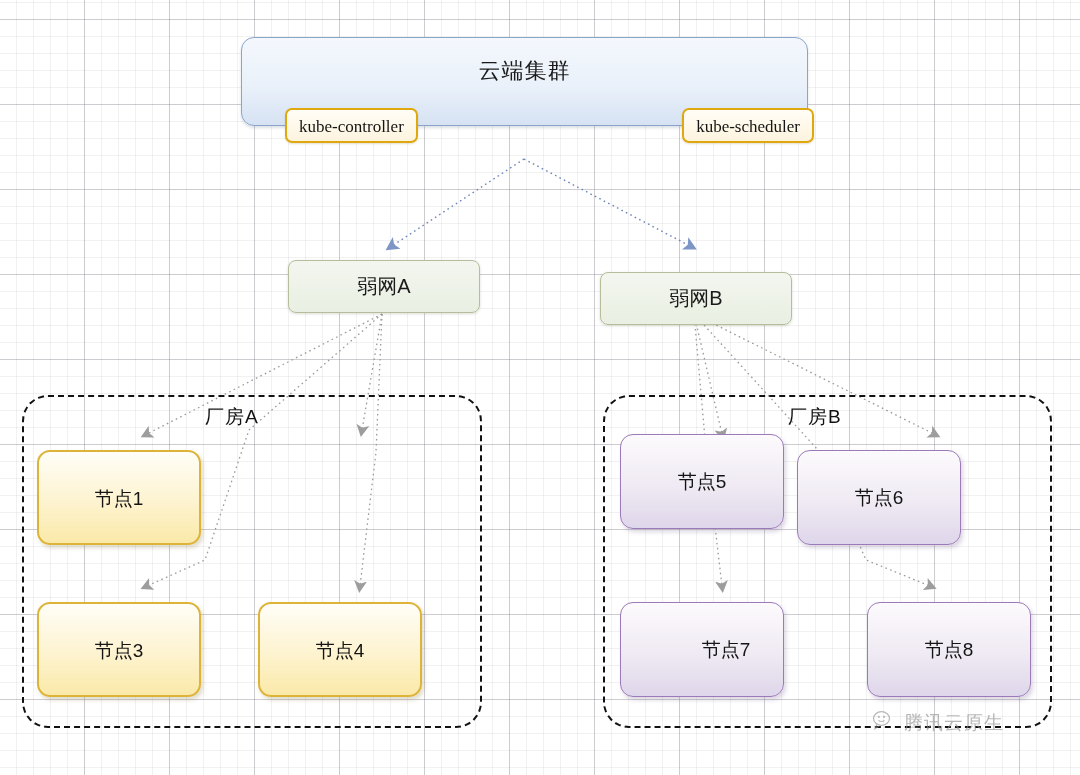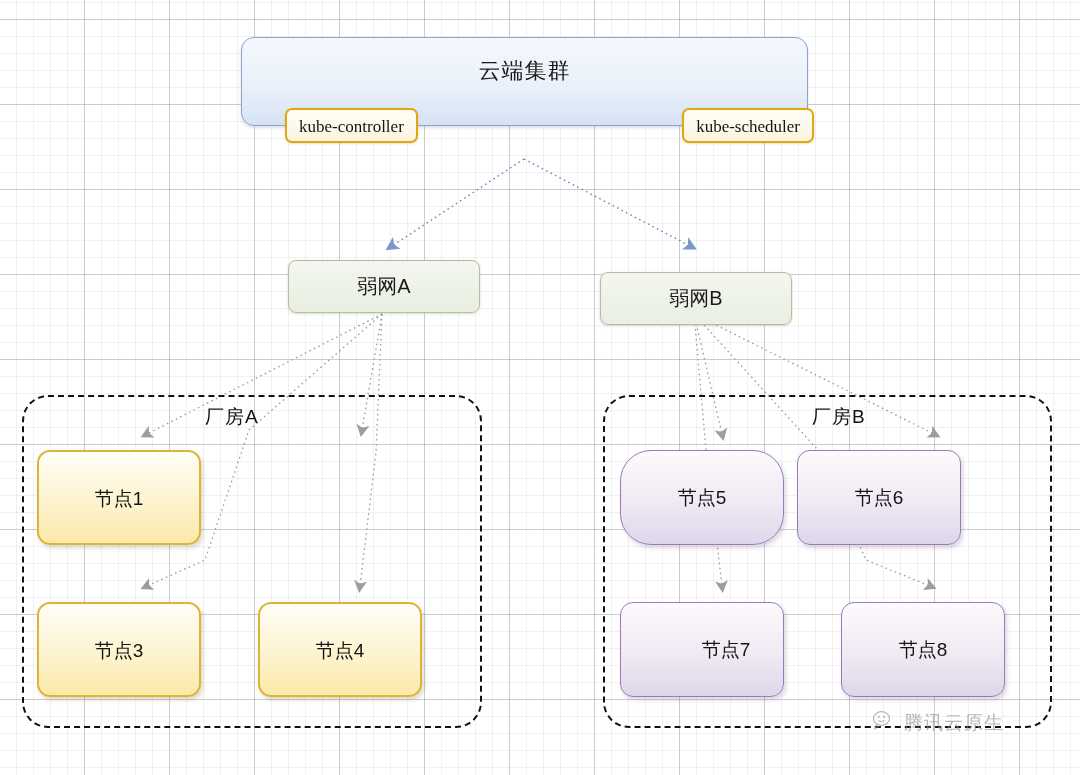--- a/index.html
+++ b/index.html
@@ -114,21 +114,21 @@
   #factory-b { left: 603px; top: 395px; width: 449px; height: 333px; }
   .factory-label {
     position: absolute;
     top: 404px;
     font-size: 19px;
     color: #111111;
     letter-spacing: 1px;
     text-align: right;
   }
   #factory-a-label { left: 205px; }
-  #factory-b-label { left: 788px; margin-left: 24px; }
+  #factory-b-label { left: 788px; }
 
   
   .node {
     position: absolute;
     width: 164px;
     height: 95px;
     border-radius: 13px;
     box-sizing: border-box;
     text-align: center;
     line-height: 93px;
@@ -142,24 +142,24 @@
   }
   .node.purple {
     border: 1.5px solid #9c79b8;
     background: linear-gradient(to bottom, #fdfafd 0%, #efeaf3 55%, #ded6ea 100%);
     box-shadow: 2px 3px 4px rgba(130,110,150,0.28);
   }
   #node1 { left: 37px;  top: 450px; }
   #node2 { left: 258px; top: 450px; }
   #node3 { left: 37px;  top: 602px; }
   #node4 { left: 258px; top: 602px; }
-  #node5 { left: 620px; top: 450px; border-radius: 31px; }
+  #node5 { left: 620px; top: 434px; }
   #node6 { left: 797px; top: 450px; }
   #node7 { left: 620px; top: 602px; padding-left: 48px; }
-  #node8 { left: 841px; top: 602px; }
+  #node8 { left: 867px; top: 602px; }
 
   
   .watermark {
     position: absolute;
     left: 872px;
     top: 710px;
     display: flex;
     align-items: flex-start;
     gap: 6px;
     opacity: 0.62;

